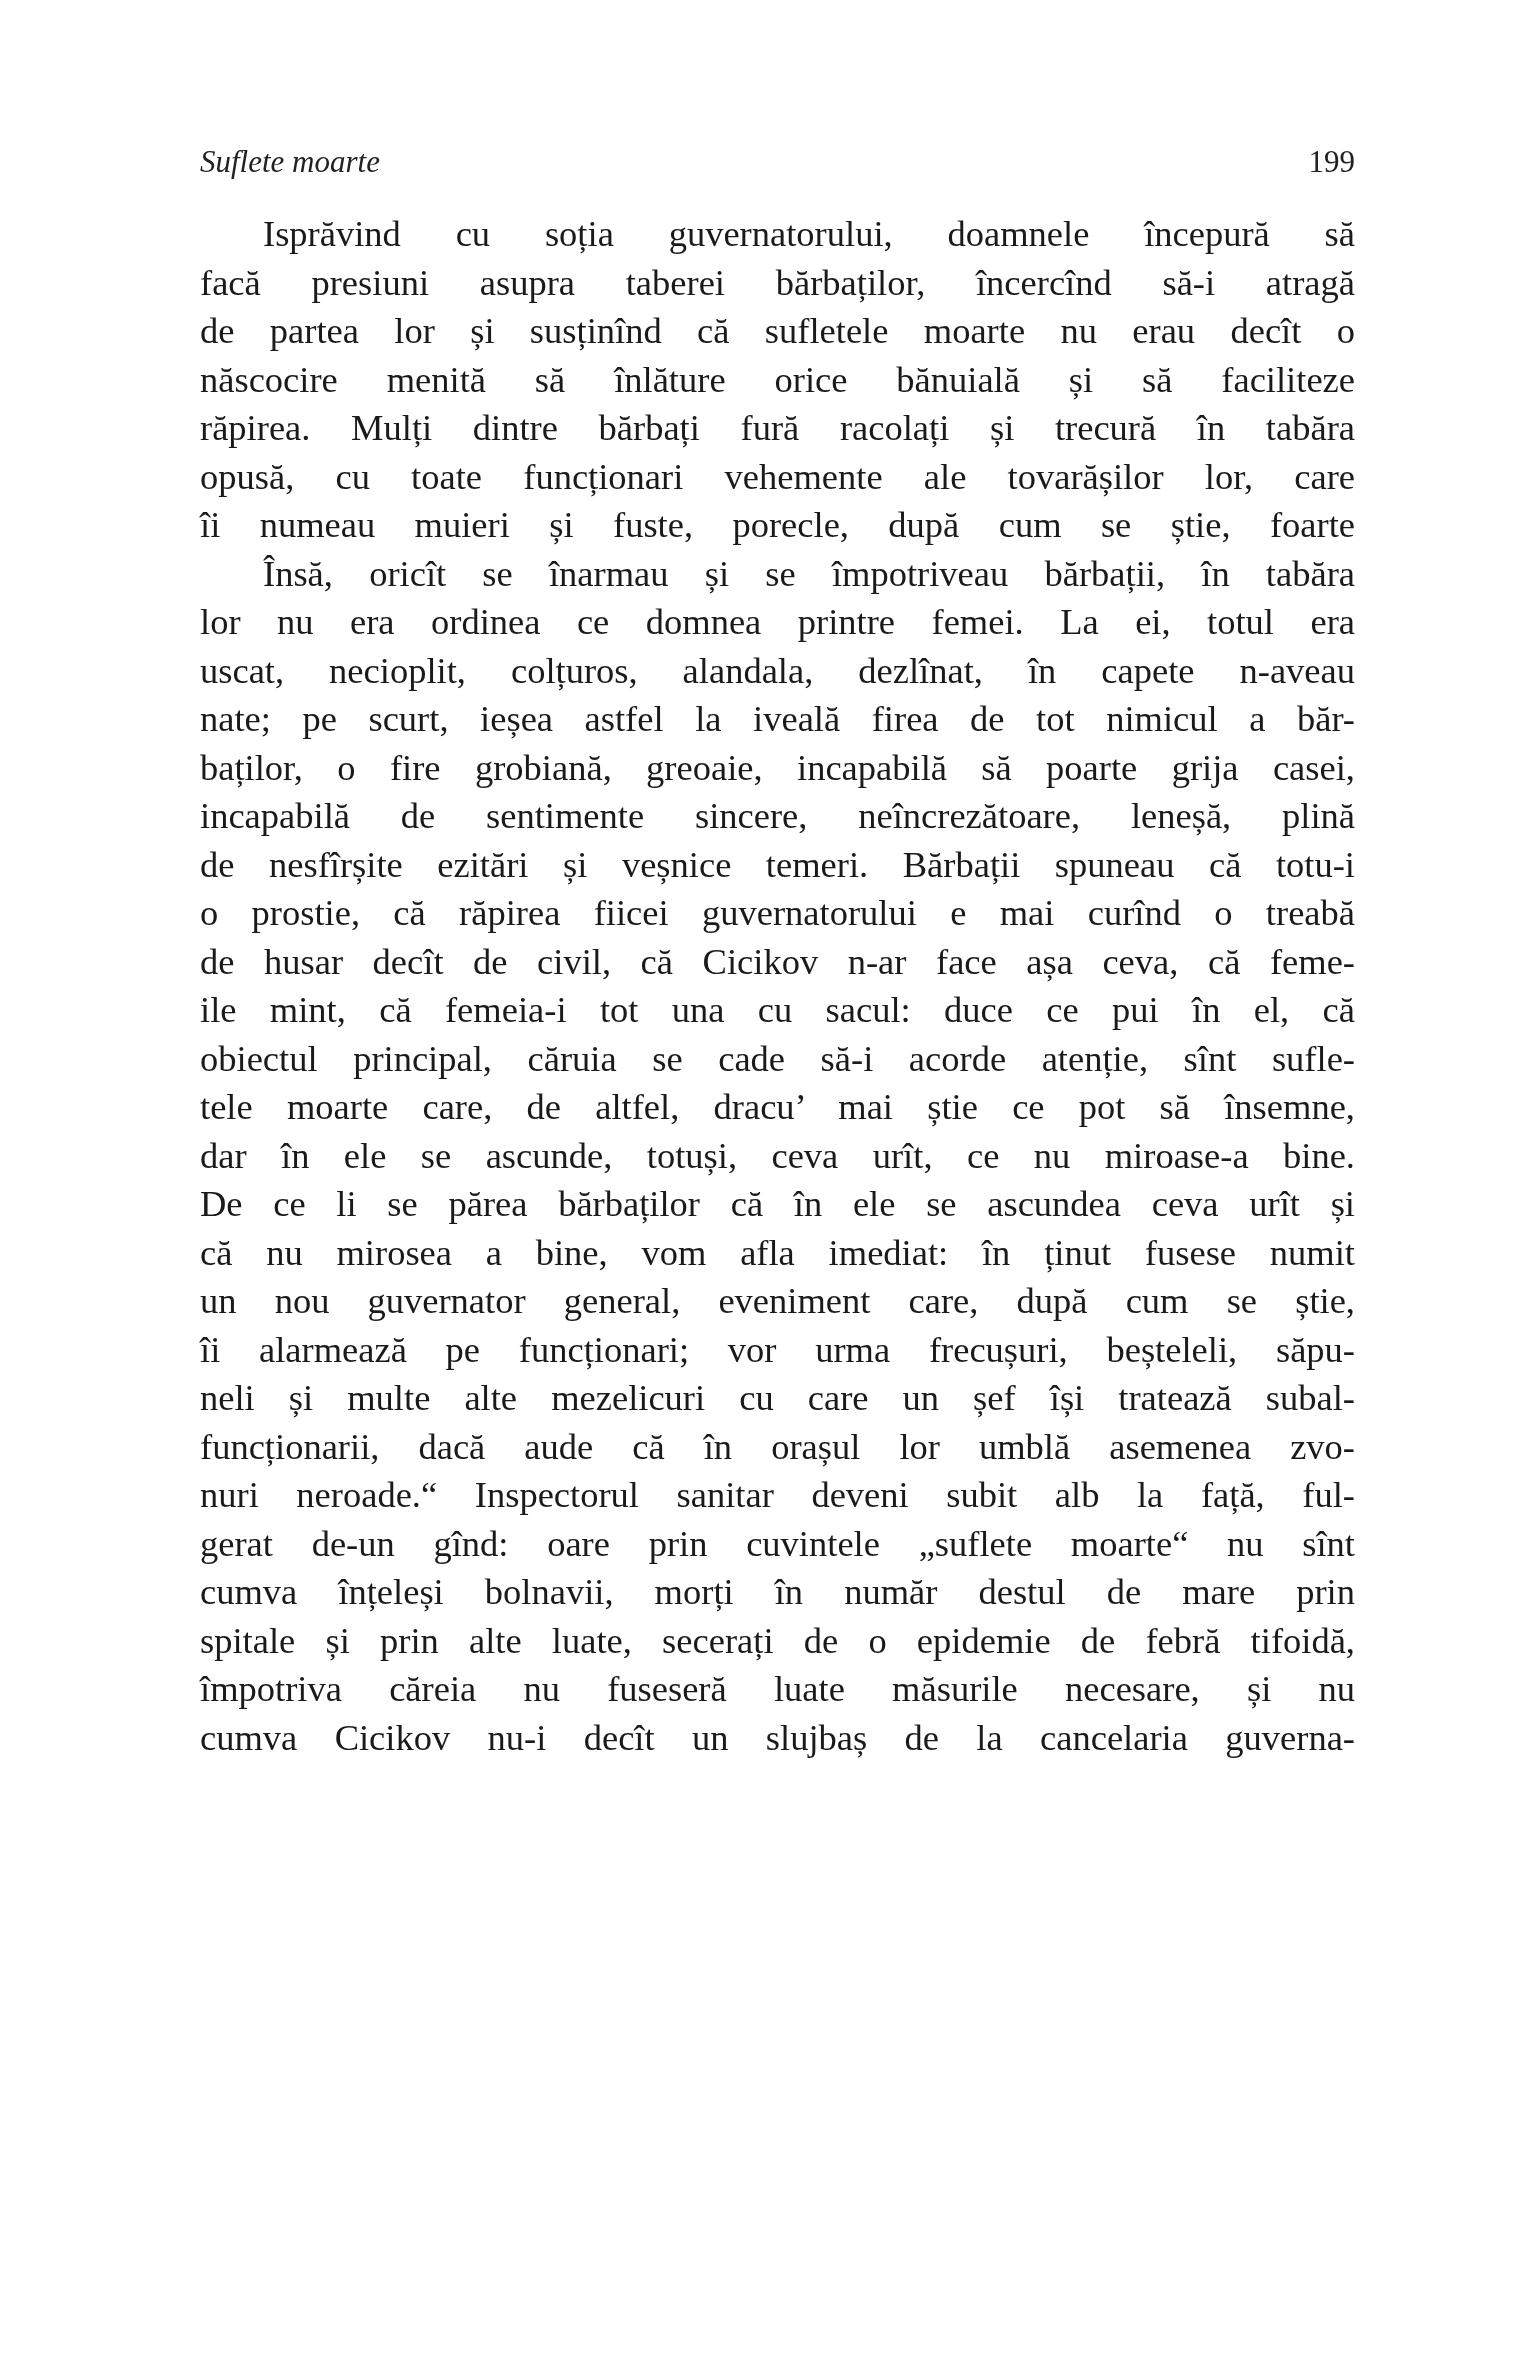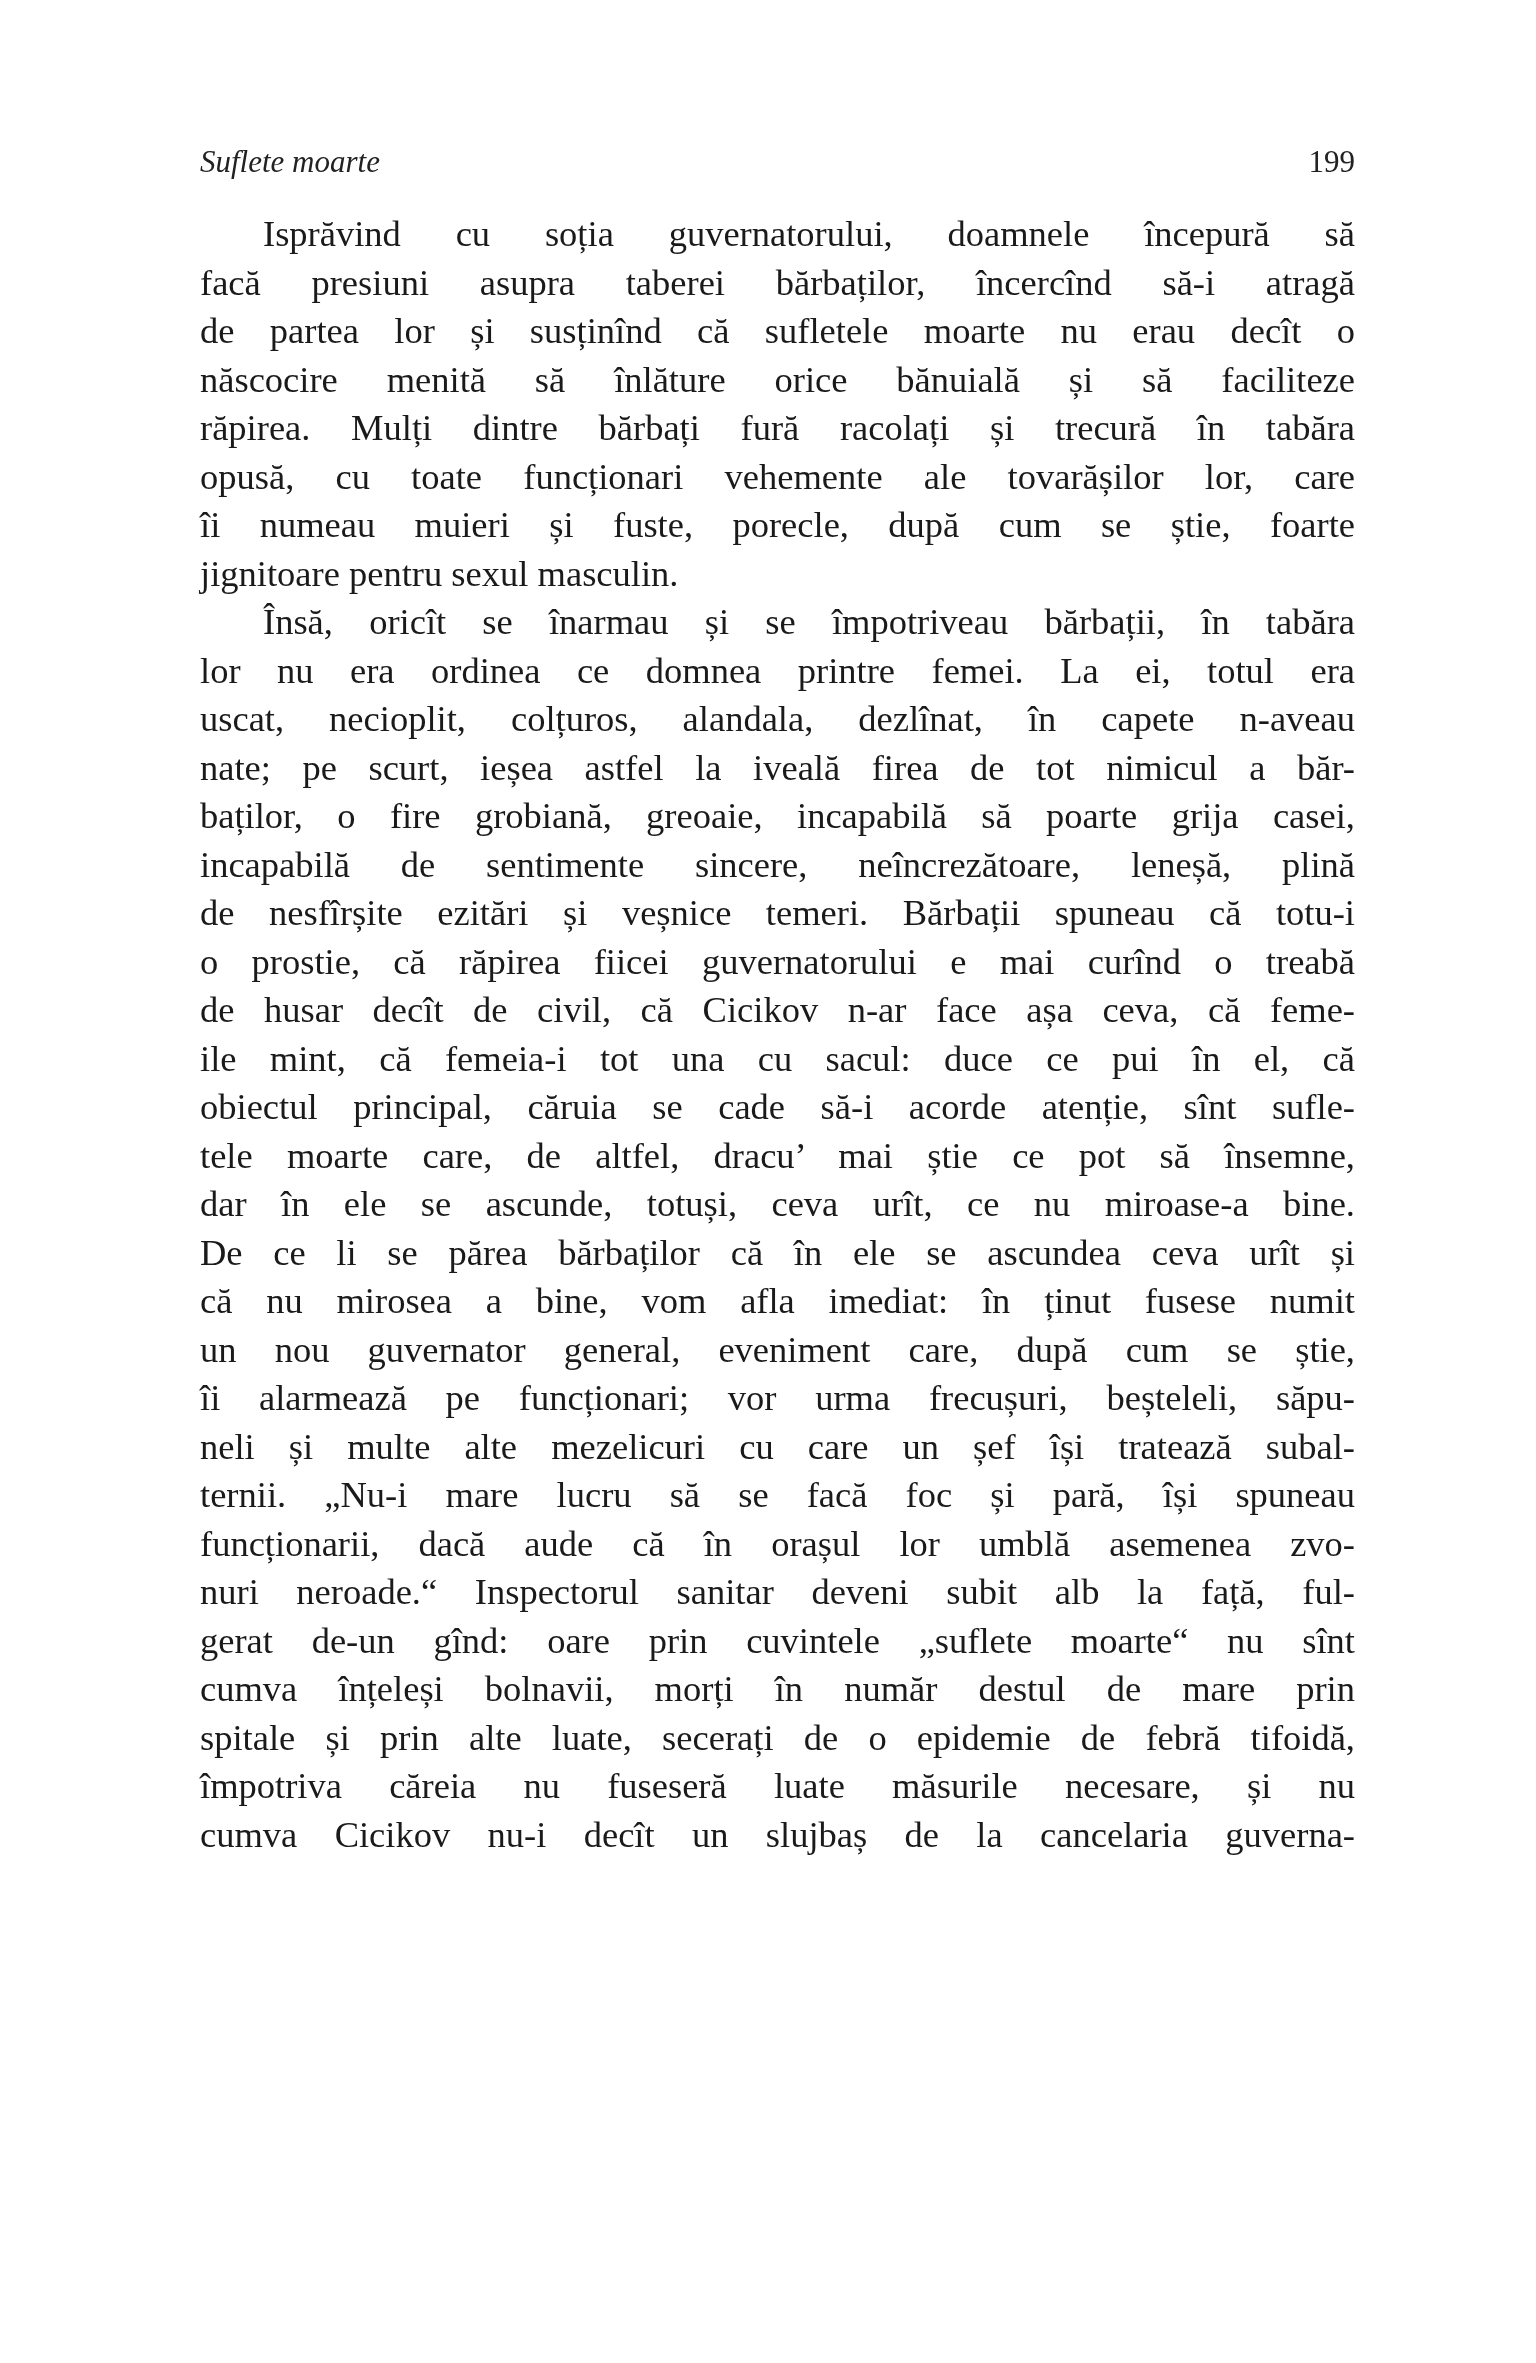--- a/index.html
+++ b/index.html
@@ -27,42 +27,40 @@
 
   <div class="body-text">
     <div class="paragraph">
       <span class="line indent">Isprăvind cu soția guvernatorului, doamnele începură să</span>
       <span class="line">facă presiuni asupra taberei bărbaților, încercînd să-i atragă</span>
       <span class="line">de partea lor și susținînd că sufletele moarte nu erau decît o</span>
       <span class="line">născocire menită să înlăture orice bănuială și să faciliteze</span>
       <span class="line">răpirea. Mulți dintre bărbați fură racolați și trecură în tabăra</span>
       <span class="line">opusă, cu toate funcționari vehemente ale tovarășilor lor, care</span>
       <span class="line">îi numeau muieri și fuste, porecle, după cum se știe, foarte</span>
-      <span class="line last">jignitoare pentru sexul masculin.</span>
     </div>
     <div class="paragraph">
       <span class="line indent">Însă, oricît se înarmau și se împotriveau bărbații, în tabăra</span>
       <span class="line">lor nu era ordinea ce domnea printre femei. La ei, totul era</span>
       <span class="line">uscat, necioplit, colțuros, alandala, dezlînat, în capete n-aveau</span>
       <span class="line">nate; pe scurt, ieșea astfel la iveală firea de tot nimicul a băr-</span>
       <span class="line">baților, o fire grobiană, greoaie, incapabilă să poarte grija casei,</span>
       <span class="line">incapabilă de sentimente sincere, neîncrezătoare, leneșă, plină</span>
       <span class="line">de nesfîrșite ezitări și veșnice temeri. Bărbații spuneau că totu-i</span>
       <span class="line">o prostie, că răpirea fiicei guvernatorului e mai curînd o treabă</span>
       <span class="line">de husar decît de civil, că Cicikov n-ar face așa ceva, că feme-</span>
       <span class="line">ile mint, că femeia-i tot una cu sacul: duce ce pui în el, că</span>
       <span class="line">obiectul principal, căruia se cade să-i acorde atenție, sînt sufle-</span>
       <span class="line">tele moarte care, de altfel, dracu’ mai știe ce pot să însemne,</span>
       <span class="line">dar în ele se ascunde, totuși, ceva urît, ce nu miroase-a bine.</span>
       <span class="line">De ce li se părea bărbaților că în ele se ascundea ceva urît și</span>
       <span class="line">că nu mirosea a bine, vom afla imediat: în ținut fusese numit</span>
       <span class="line">un nou guvernator general, eveniment care, după cum se știe,</span>
       <span class="line">îi alarmează pe funcționari; vor urma frecușuri, beșteleli, săpu-</span>
       <span class="line">neli și multe alte mezelicuri cu care un șef își tratează subal-</span>
-      <span class="line">ternii. „Nu-i mare lucru să se facă foc și pară, își spuneau</span>
       <span class="line">funcționarii, dacă aude că în orașul lor umblă asemenea zvo-</span>
       <span class="line">nuri neroade.“ Inspectorul sanitar deveni subit alb la față, ful-</span>
       <span class="line">gerat de-un gînd: oare prin cuvintele „suflete moarte“ nu sînt</span>
       <span class="line">cumva înțeleși bolnavii, morți în număr destul de mare prin</span>
       <span class="line">spitale și prin alte luate, secerați de o epidemie de febră tifoidă,</span>
       <span class="line">împotriva căreia nu fuseseră luate măsurile necesare, și nu</span>
       <span class="line">cumva Cicikov nu-i decît un slujbaș de la cancelaria guverna-</span>
     </div>
   </div>
 </div>

